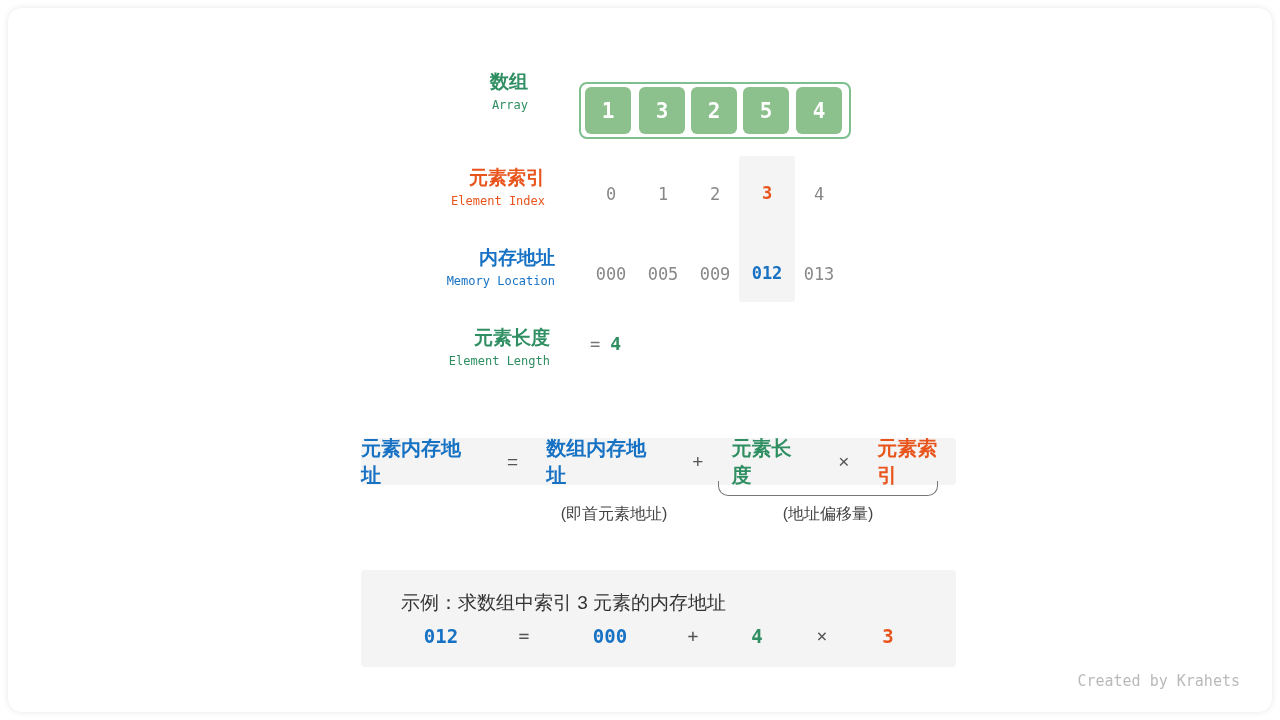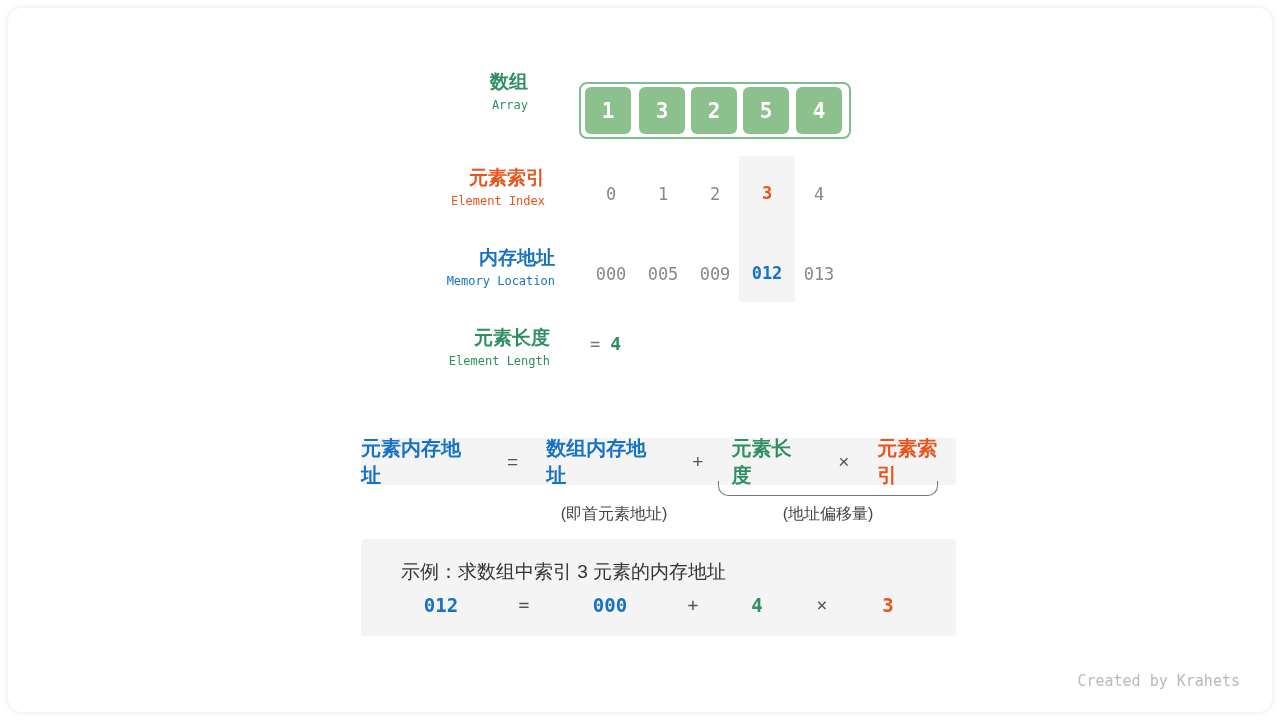--- a/index.html
+++ b/index.html
@@ -161,21 +161,21 @@
     position: absolute;
     font-size: 16px;
     color: #444444;
     text-align: center;
   }
 
   
   .example-box {
     position: absolute;
     left: 353px;
-    top: 531px;
+    top: 562px;
     width: 595px;
     height: 97px;
     background: #f4f4f4;
     border-radius: 4px;
   }
   .example-title {
     position: absolute;
     left: 40px;
     top: 20px;
     font-size: 19px;

